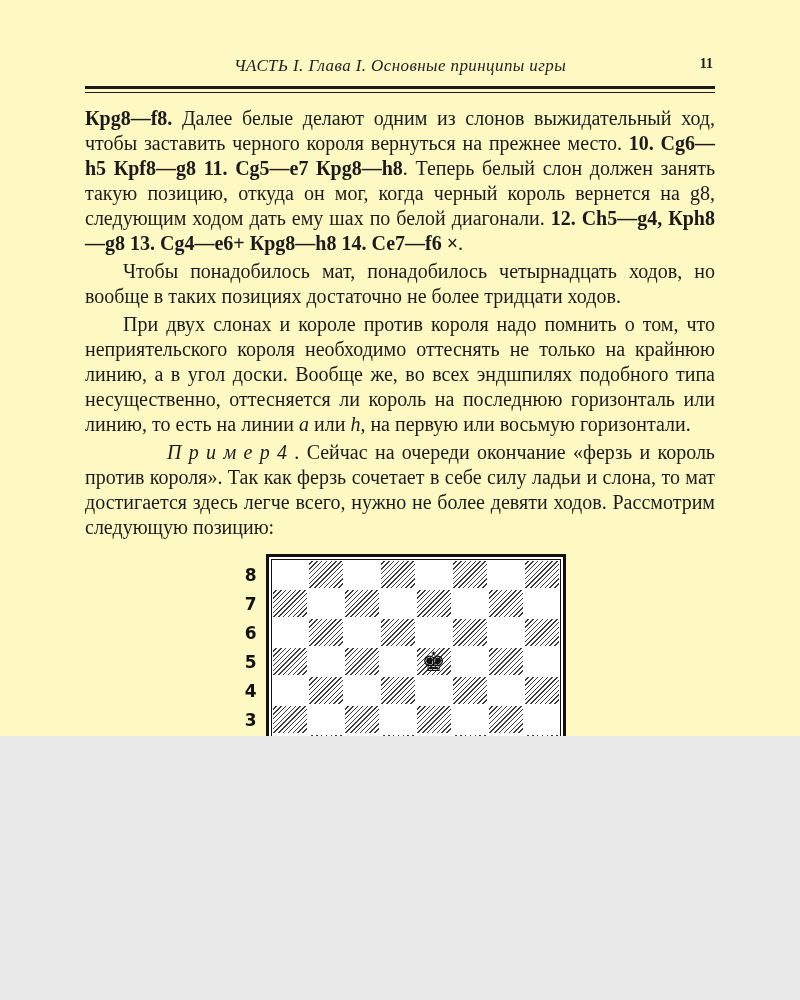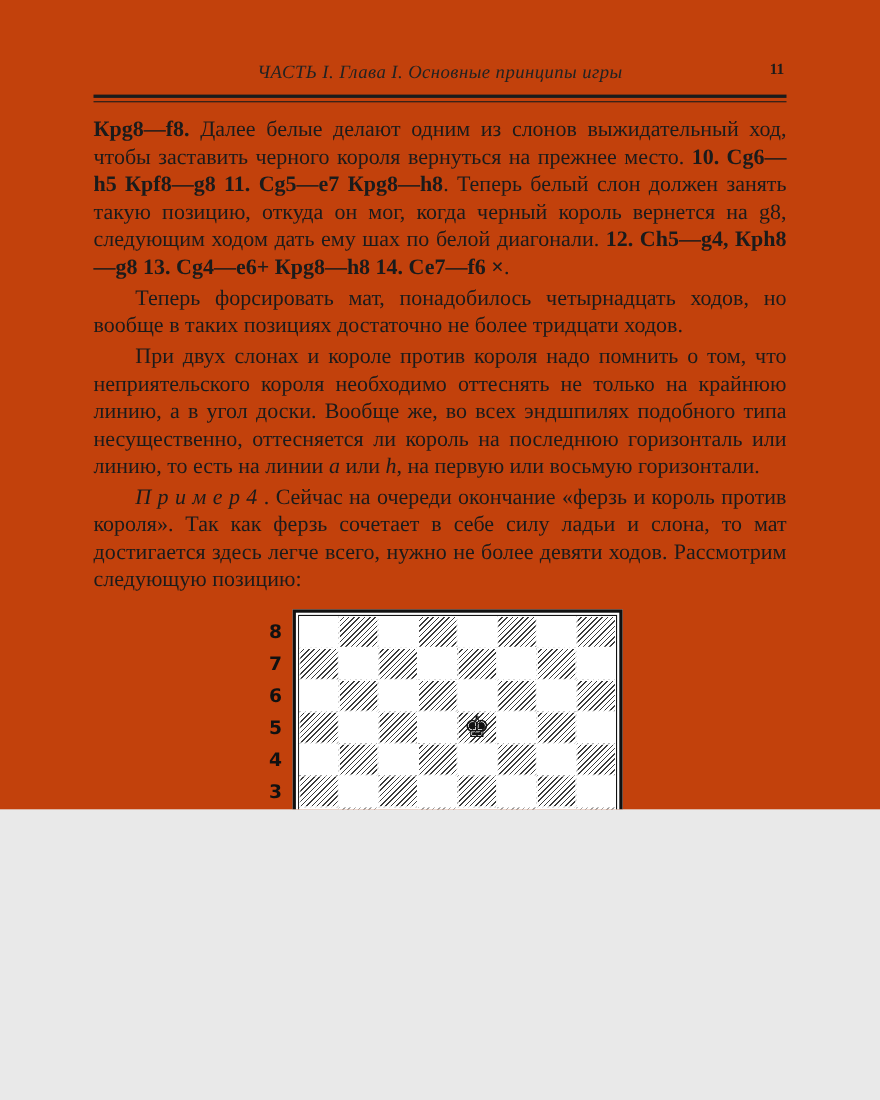--- a/index.html
+++ b/index.html
@@ -1,20 +1,20 @@
 <!DOCTYPE html>
 <html><head>
 <meta charset="utf-8">
 <style>
   * { margin: 0; padding: 0; box-sizing: border-box; }
   html, body { background: #e9e9e9; }
   .page {
     position: relative;
     width: 800px; height: 736px;
-    background: #c2410c;
+    background: #fef9c3;
     font-family: "Liberation Serif", "DejaVu Serif", serif;
     color: #1b1b1b;
     overflow: hidden;
   }
   .content {
     position: absolute;
     left: 85px; top: 56px;
     width: 630px;
   }
   .running-head {
@@ -45,21 +45,21 @@
   .para {
     font-size: 20px;
     line-height: 25px;
     text-align: justify;
     color: #1b1b1b;
   }
   .para + .para { margin-top: 3px; }
   .para.indent { text-indent: 38px; }
   .seg-bold { font-weight: bold; }
   .seg-italic { font-style: italic; }
-  .seg-italic-spaced { font-style: italic; }
+  .seg-italic-spaced { font-style: italic; margin-left: 44px; }
 
   
   .diagram {
     margin: 14px auto 0 auto;
     width: fit-content;
   }
   .diagram-row { display: flex; align-items: flex-start; }
   .rank-labels {
     display: flex;
     flex-direction: column;
@@ -128,21 +128,21 @@
   <div class="content">
 
     <div class="running-head">
       <span class="title">ЧАСТЬ I. Глава I. Основные принципы игры</span>
       <span class="page-num">11</span>
     </div>
     <div class="head-rule"></div>
 
     <div class="body-text">
         <p class="para"><span class="seg-bold">Крg8—f8.</span><span class="seg-normal"> Далее белые делают одним из слонов выжидательный ход, чтобы заставить черного короля вернуться на прежнее место. </span><span class="seg-bold">10. Сg6—h5 Крf8—g8 11. Сg5—e7 Крg8—h8</span><span class="seg-normal">. Теперь белый слон должен занять такую позицию, откуда он мог, когда черный король вернется на g8, следующим ходом дать ему шах по белой диагонали. </span><span class="seg-bold">12. Сh5—g4, Крh8—g8 13. Сg4—e6+ Крg8—h8 14. Се7—f6 ×</span><span class="seg-normal">.</span></p>
-        <p class="para indent"><span class="seg-normal">Теперь форсировать мат, понадобилось четырнадцать ходов, но вообще в таких позициях достаточно не более тридцати ходов.</span></p>
+        <p class="para indent"><span class="seg-normal">Чтобы понадобилось мат, понадобилось четырнадцать ходов, но вообще в таких позициях достаточно не более тридцати ходов.</span></p>
         <p class="para indent"><span class="seg-normal">При двух слонах и короле против короля надо помнить о том, что неприятельского короля необходимо оттеснять не только на крайнюю линию, а в угол доски. Вообще же, во всех эндшпилях подобного типа несущественно, оттесняется ли король на последнюю горизонталь или линию, то есть на линии </span><span class="seg-italic">a</span><span class="seg-normal"> или </span><span class="seg-italic">h</span><span class="seg-normal">, на первую или восьмую горизонтали.</span></p>
         <p class="para indent"><span class="seg-italic-spaced">П р и м е р  4</span><span class="seg-normal"> . Сейчас на очереди окончание «ферзь и король против короля». Так как ферзь сочетает в себе силу ладьи и слона, то мат достигается здесь легче всего, нужно не более девяти ходов. Рассмотрим следующую позицию:</span></p>
       </div>
 
     <div class="diagram">
       <div class="diagram-row">
         <div class="rank-labels">
             <div class="rank-label">8</div>
             <div class="rank-label">7</div>
             <div class="rank-label">6</div>

